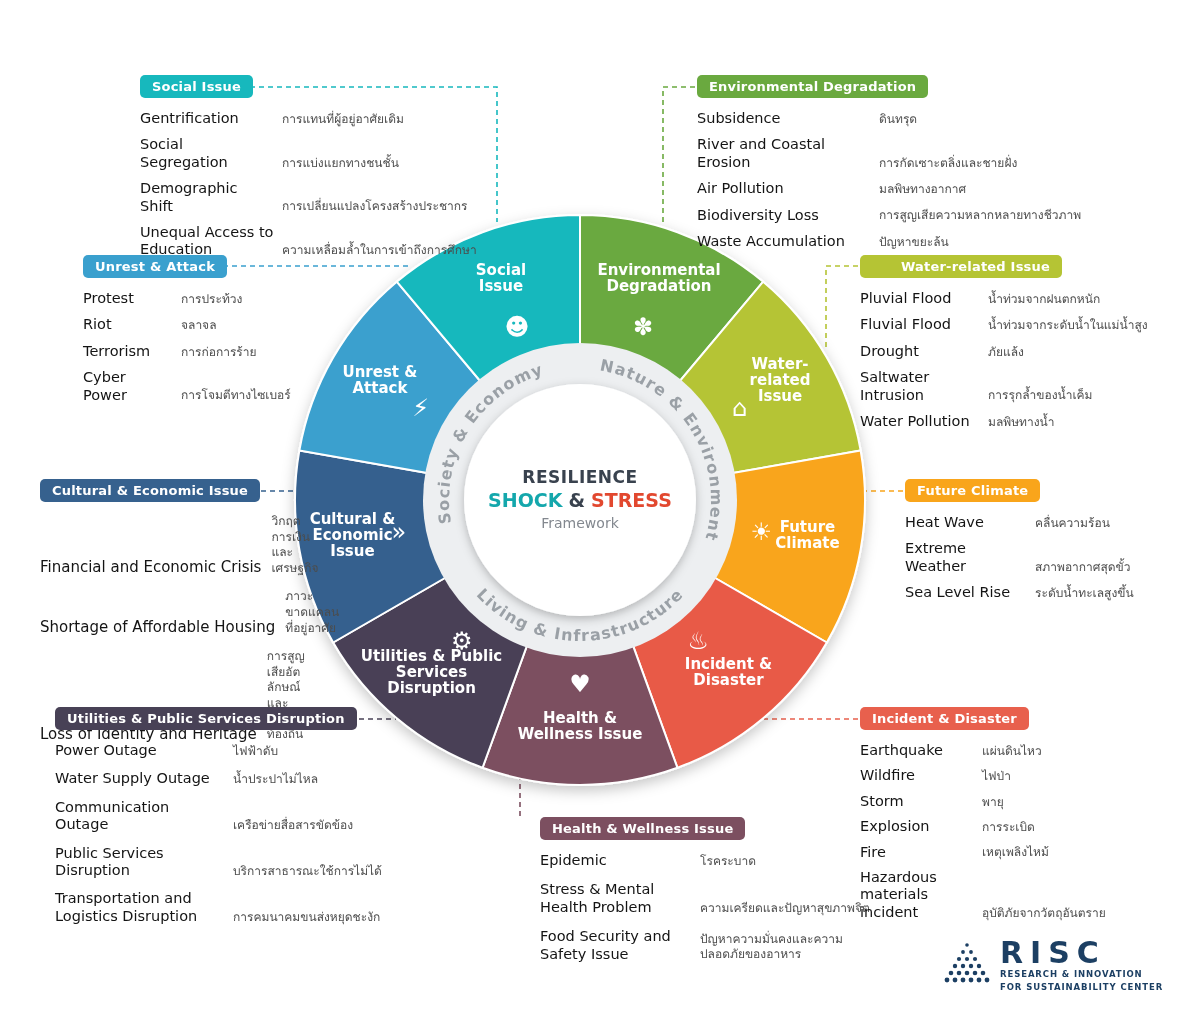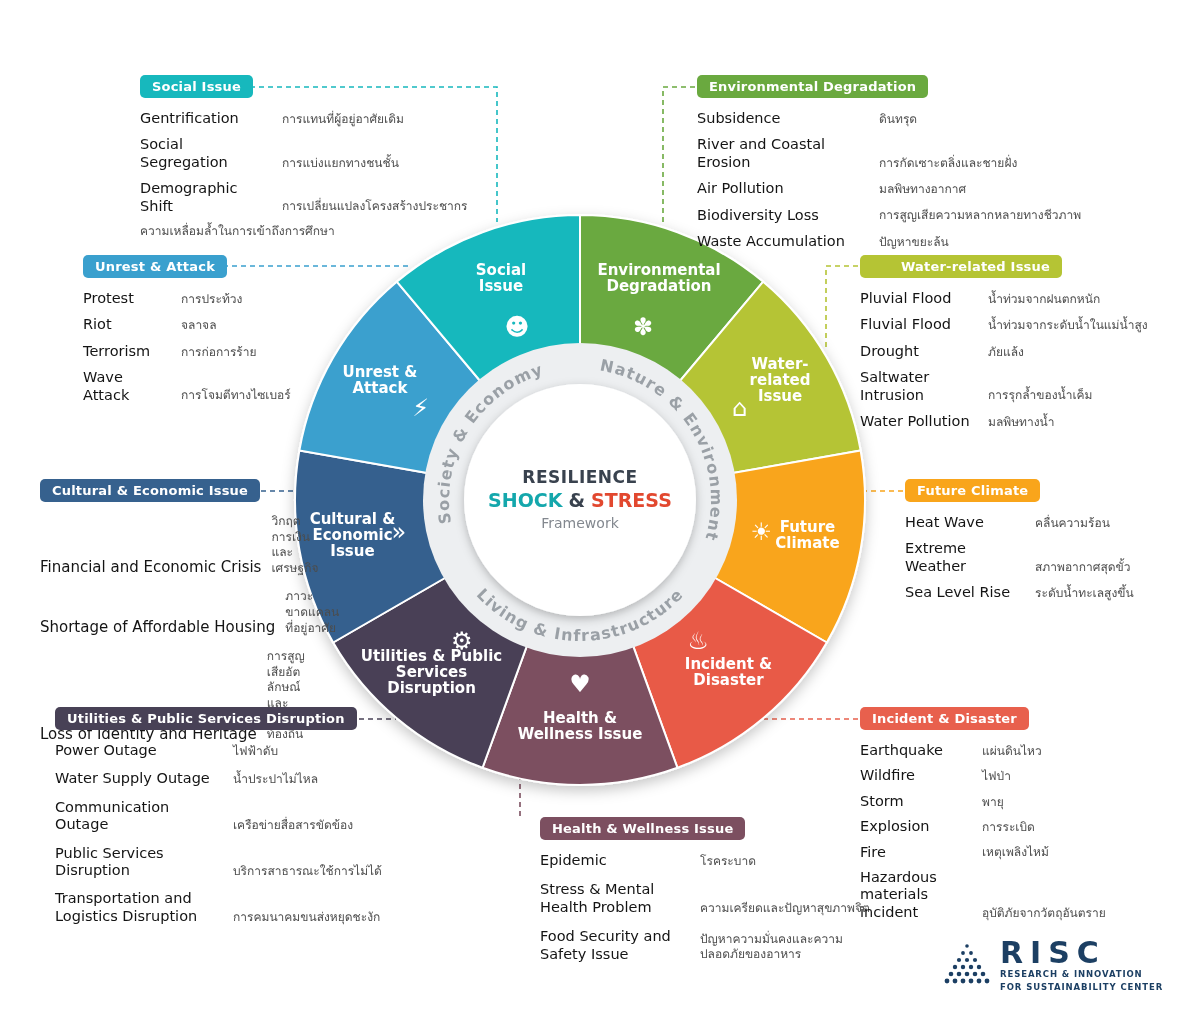--- a/index.html
+++ b/index.html
@@ -33,21 +33,21 @@
   #co-cultural{left:40px;top:479px;width:280px}
   #co-cultural .rows{gap:13px}
   #co-cultural .row{flex-direction:row;gap:2px}
   #co-cultural .en{width:auto;font-size:15px}
   #co-future{left:905px;top:479px}       #co-future .en{width:130px}
   #co-util{left:55px;top:707px}          #co-util .en{width:178px}  #co-util .rows{gap:11px}
   #co-health{left:540px;top:817px}       #co-health .en{width:160px} #co-health .th{width:175px} #co-health .rows{gap:12px}
   #co-incident{left:860px;top:707px}     #co-incident .en{width:122px} #co-incident .rows{gap:8px}
 
   
-  #logo{position:absolute;left:944px;top:938px;display:flex;align-items:flex-end;gap:10px}
+  #logo{position:absolute;left:944px;top:938px;display:flex;align-items:center;gap:10px}
   .logo-name{font-size:30px;font-weight:bold;color:#1c3f63;letter-spacing:7px;line-height:1}
   .logo-tag{font-size:8.5px;color:#1c3f63;letter-spacing:.9px;font-weight:bold;line-height:1.5;margin-top:0}
 </style>
 </head>
 <body>
 
 <div id="page">
 
   <svg id="scene" width="1196" height="1015" viewBox="0 0 1196 1015">
     <defs>
@@ -139,20 +139,21 @@
         </div>
         <div class="row">
           <span class="en">Social Segregation</span>
           <span class="th">การแบ่งแยกทางชนชั้น</span>
         </div>
         <div class="row">
           <span class="en">Demographic Shift</span>
           <span class="th">การเปลี่ยนแปลงโครงสร้างประชากร</span>
         </div>
         <div class="row">
+          <span class="en">Unequal Access to Education</span>
           <span class="th">ความเหลื่อมล้ำในการเข้าถึงการศึกษา</span>
         </div>
       </div>
   </section>
 
   <section class="callout" id="co-env">
     <div class="badge" style="background: rgb(106, 169, 63);">Environmental Degradation</div>
     <div class="rows">
         <div class="row">
           <span class="en">Subsidence</span>
@@ -186,21 +187,21 @@
         </div>
         <div class="row">
           <span class="en">Riot</span>
           <span class="th">จลาจล</span>
         </div>
         <div class="row">
           <span class="en">Terrorism</span>
           <span class="th">การก่อการร้าย</span>
         </div>
         <div class="row">
-          <span class="en">Wave Attack</span>
+          <span class="en">Cyber Power</span>
           <span class="th">การโจมตีทางไซเบอร์</span>
         </div>
       </div>
   </section>
 
   <section class="callout" id="co-water">
     <div class="badge" style="background: rgb(181, 196, 52); padding-left: 41px;">Water-related Issue</div>
     <div class="rows">
         <div class="row">
           <span class="en">Pluvial Flood</span>

